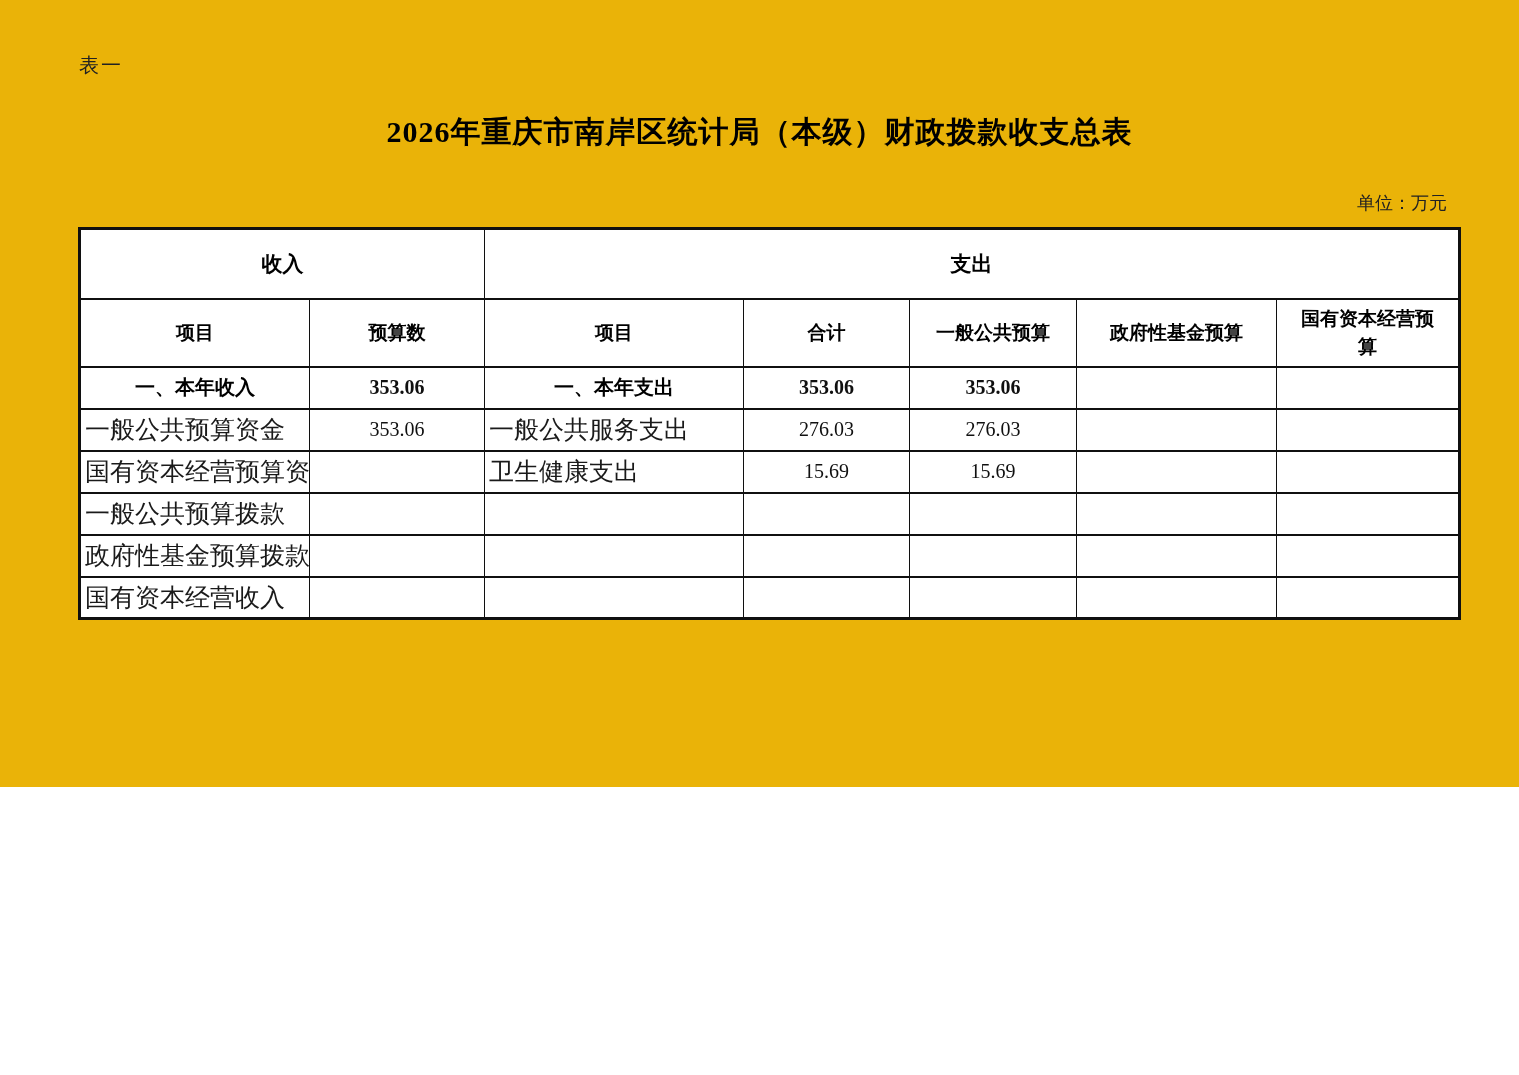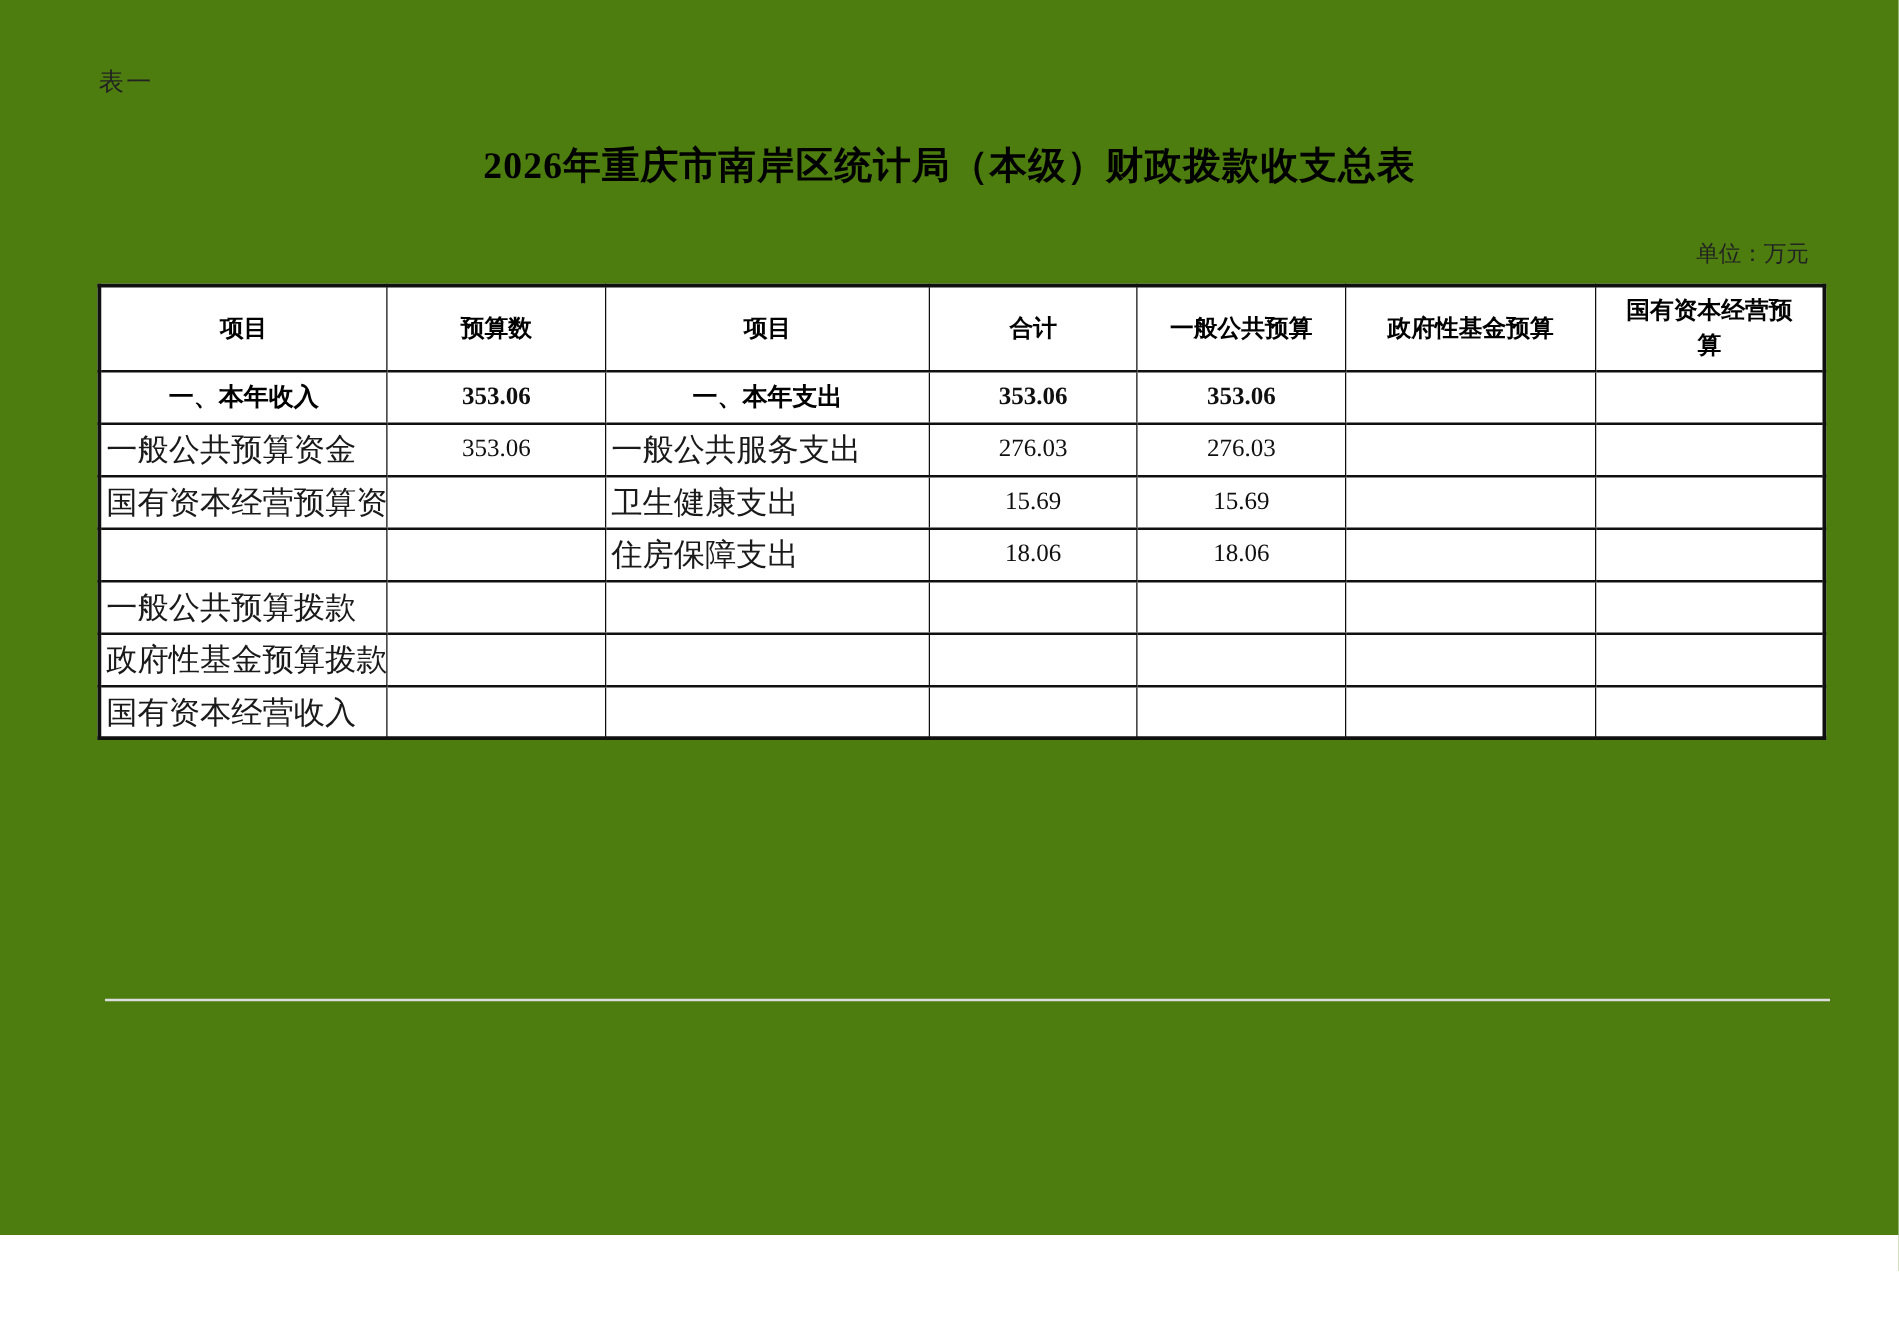--- a/index.html
+++ b/index.html
@@ -1,21 +1,21 @@
 <!DOCTYPE html>
 <html><head>
 <meta charset="utf-8">
 <style>
   * { margin: 0; padding: 0; box-sizing: border-box; }
   html, body { background: #ffffff; }
   .page {
     position: relative;
     width: 1519px;
-    height: 988px;
-    background: #4d7c0f;
+    height: 787px;
+    background: #eab308;
     font-family: "Liberation Serif", "DejaVu Serif", serif;
     color: #111111;
     overflow: hidden;
   }
   .table-label {
     position: absolute;
     left: 79px;
     top: 52px;
     font-size: 20px;
     letter-spacing: 2px;
@@ -128,20 +128,24 @@
     <colgroup>
       <col style="width:230px">
       <col style="width:175px">
       <col style="width:259px">
       <col style="width:166px">
       <col style="width:167px">
       <col style="width:200px">
       <col style="width:183px">
     </colgroup>
     <thead>
+      <tr class="group-row">
+        <th colspan="2">收入</th>
+        <th colspan="5">支出</th>
+      </tr>
       <tr class="col-row">
         <th>项目</th>
         <th>预算数</th>
         <th>项目</th>
         <th>合计</th>
         <th>一般公共预算</th>
         <th>政府性基金预算</th>
         <th><span class="wrap-7">国有资本经营预算</span></th>
       </tr>
     </thead>
@@ -167,29 +171,20 @@
         <tr>
           <td class="label">国有资本经营预算资金</td>
           <td class="num"></td>
           <td class="label">卫生健康支出</td>
           <td class="num">15.69</td>
           <td class="num">15.69</td>
           <td class="num"></td>
           <td class="num"></td>
         </tr>
         <tr>
-          <td class="label"></td>
-          <td class="num"></td>
-          <td class="label">住房保障支出</td>
-          <td class="num">18.06</td>
-          <td class="num">18.06</td>
-          <td class="num"></td>
-          <td class="num"></td>
-        </tr>
-        <tr>
           <td class="label">一般公共预算拨款</td>
           <td class="num"></td>
           <td class="label"></td>
           <td class="num"></td>
           <td class="num"></td>
           <td class="num"></td>
           <td class="num"></td>
         </tr>
         <tr>
           <td class="label">政府性基金预算拨款</td>

